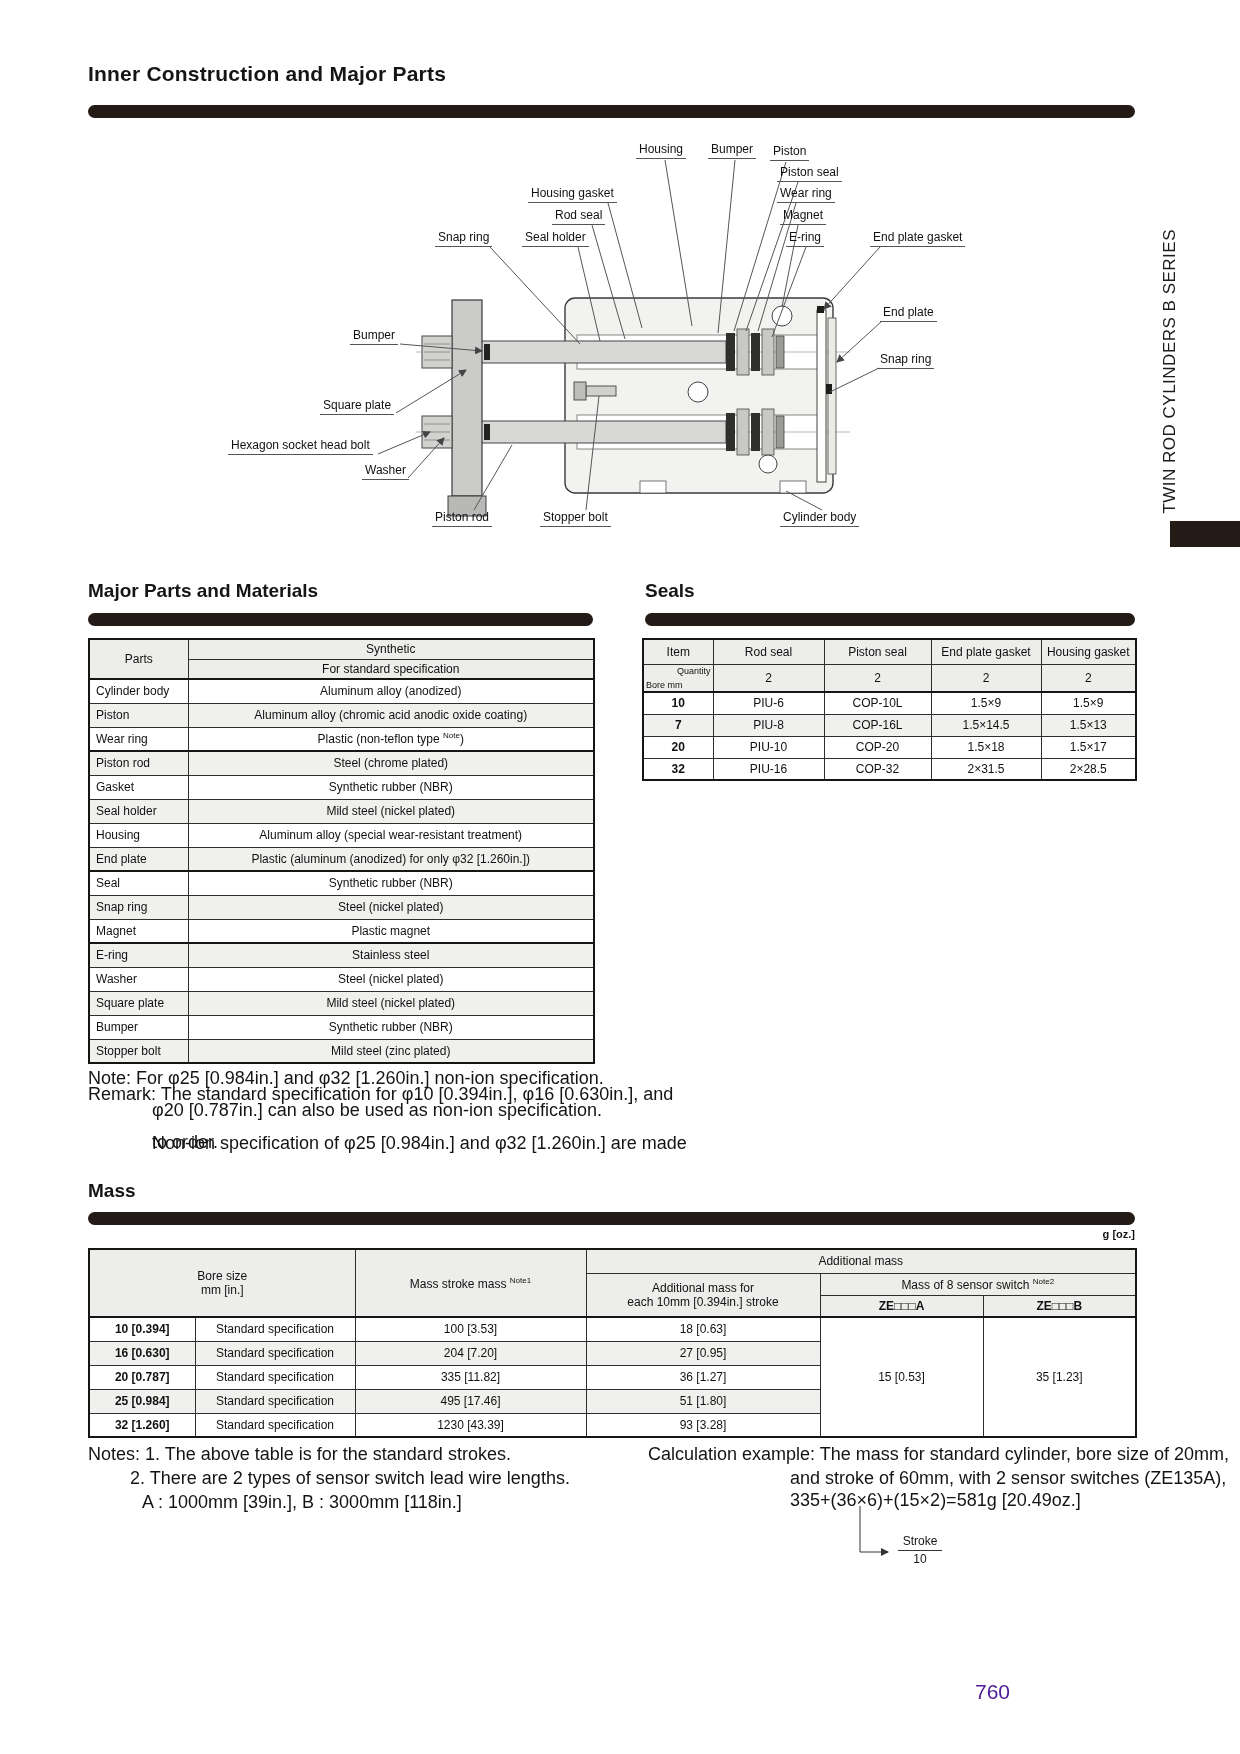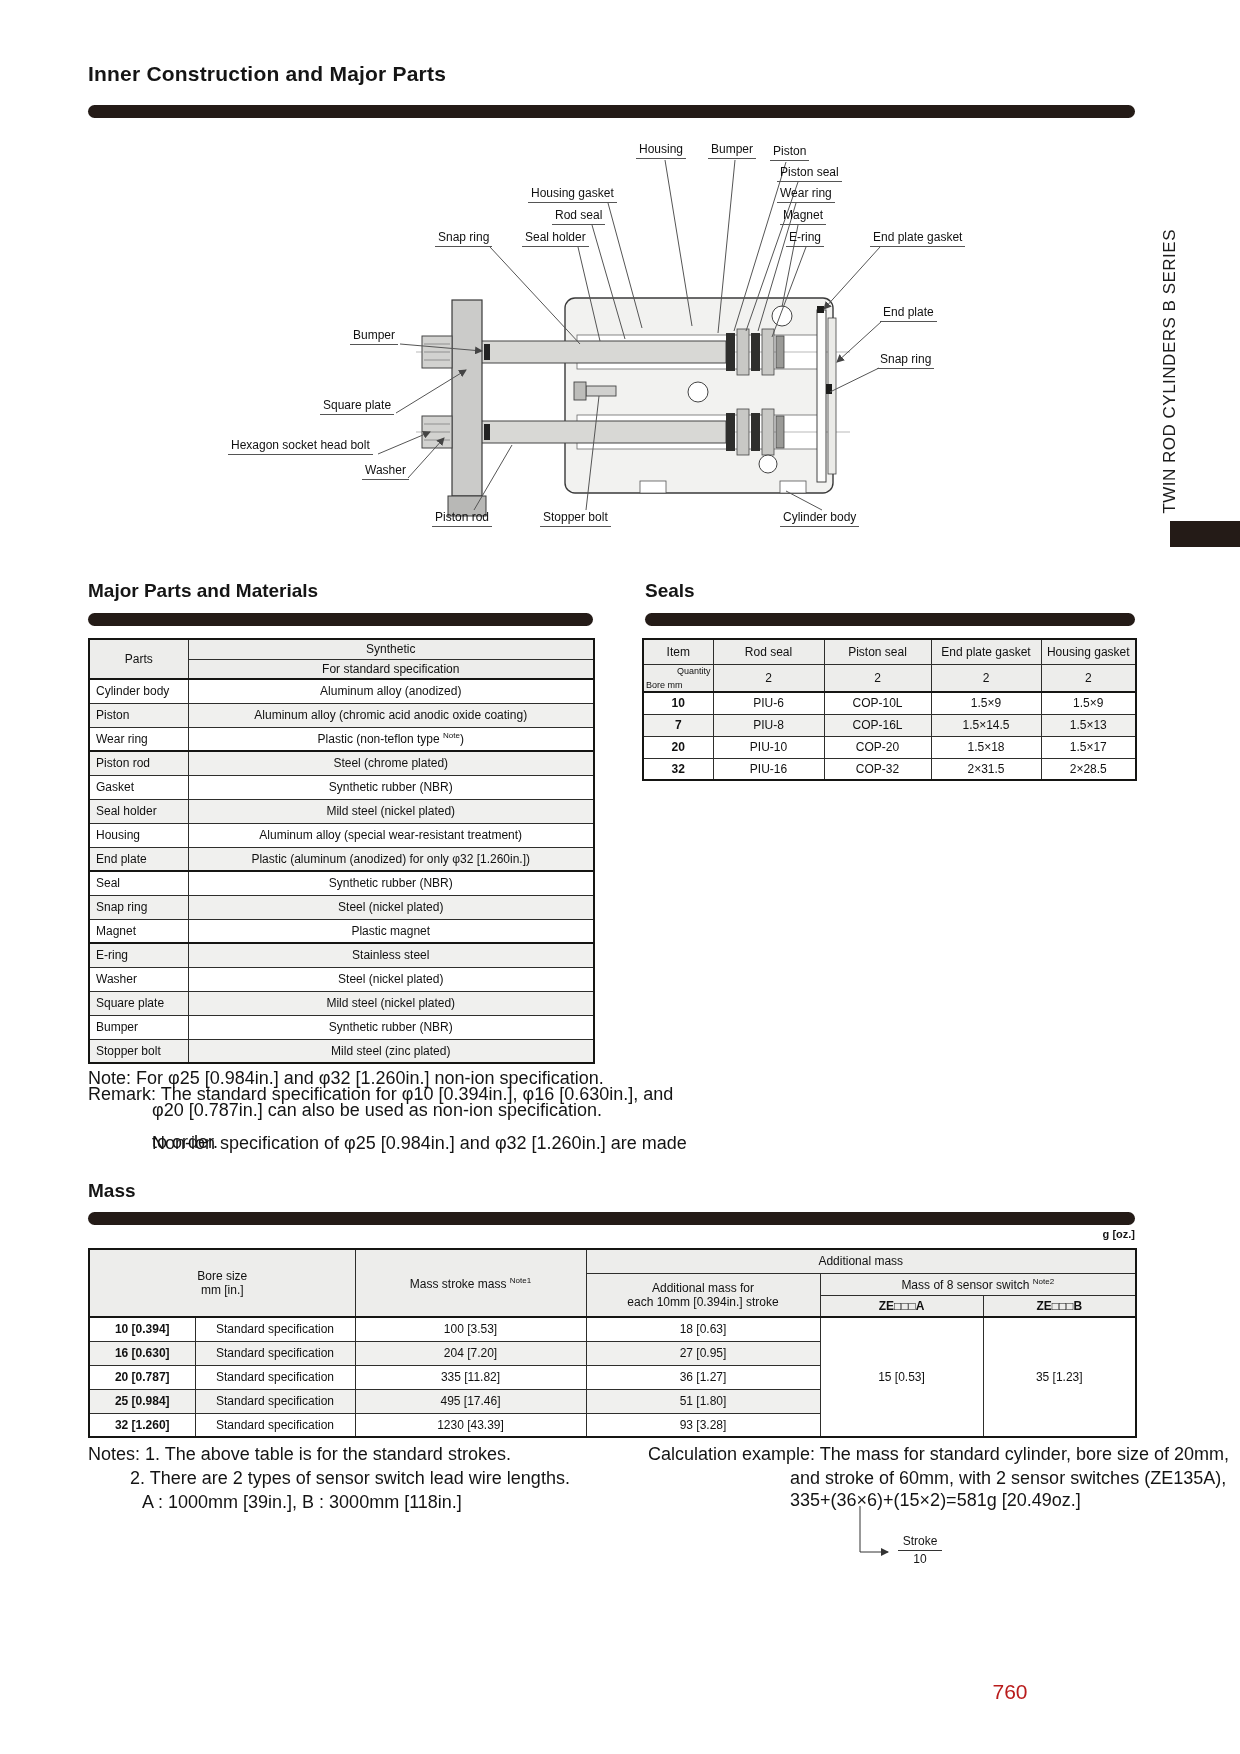--- a/index.html
+++ b/index.html
@@ -43,22 +43,22 @@
   #mass-table tr.hA{height:24px;}
   #mass-table tr.hB{height:22px;}
   #mass-table tr.hC{height:22px;}
   .note-text{position:absolute;font-size:18px;line-height:16px;white-space:nowrap;color:#141414;}
   .unit{position:absolute;font-size:11px;font-weight:bold;}
   .side-text-wrap{position:absolute;left:1148px;top:228px;width:44px;height:286px;
       display:flex;align-items:center;justify-content:center;}
   .side-text{writing-mode:vertical-rl;transform:rotate(180deg);font-size:17px;
       letter-spacing:0.5px;color:#1c1c1c;white-space:nowrap;}
   .side-tab{position:absolute;left:1170px;top:521px;width:70px;height:26px;background:#241b17;}
-  .page-num{position:absolute;left:975px;top:1680px;width:70px;text-align:center;
-      font-size:21px;color:#b91c1c;}
+  .page-num{position:absolute;left:975px;top:1680px;width:70px;text-align:left;
+      font-size:21px;color:#4c1d95;}
   .frac{position:absolute;left:894px;top:1534px;width:52px;text-align:center;font-size:12px;}
   .frac .top{display:inline-block;border-bottom:1px solid #333;padding:0 5px 2px;}
   .frac .bot{margin-top:1px;}
 </style>
 </head>
 <body>
 
 <div class="abs page-title">Inner Construction and Major Parts</div>
 <div class="bar" style="left:88px;top:105px;width:1047px;"></div>
 

